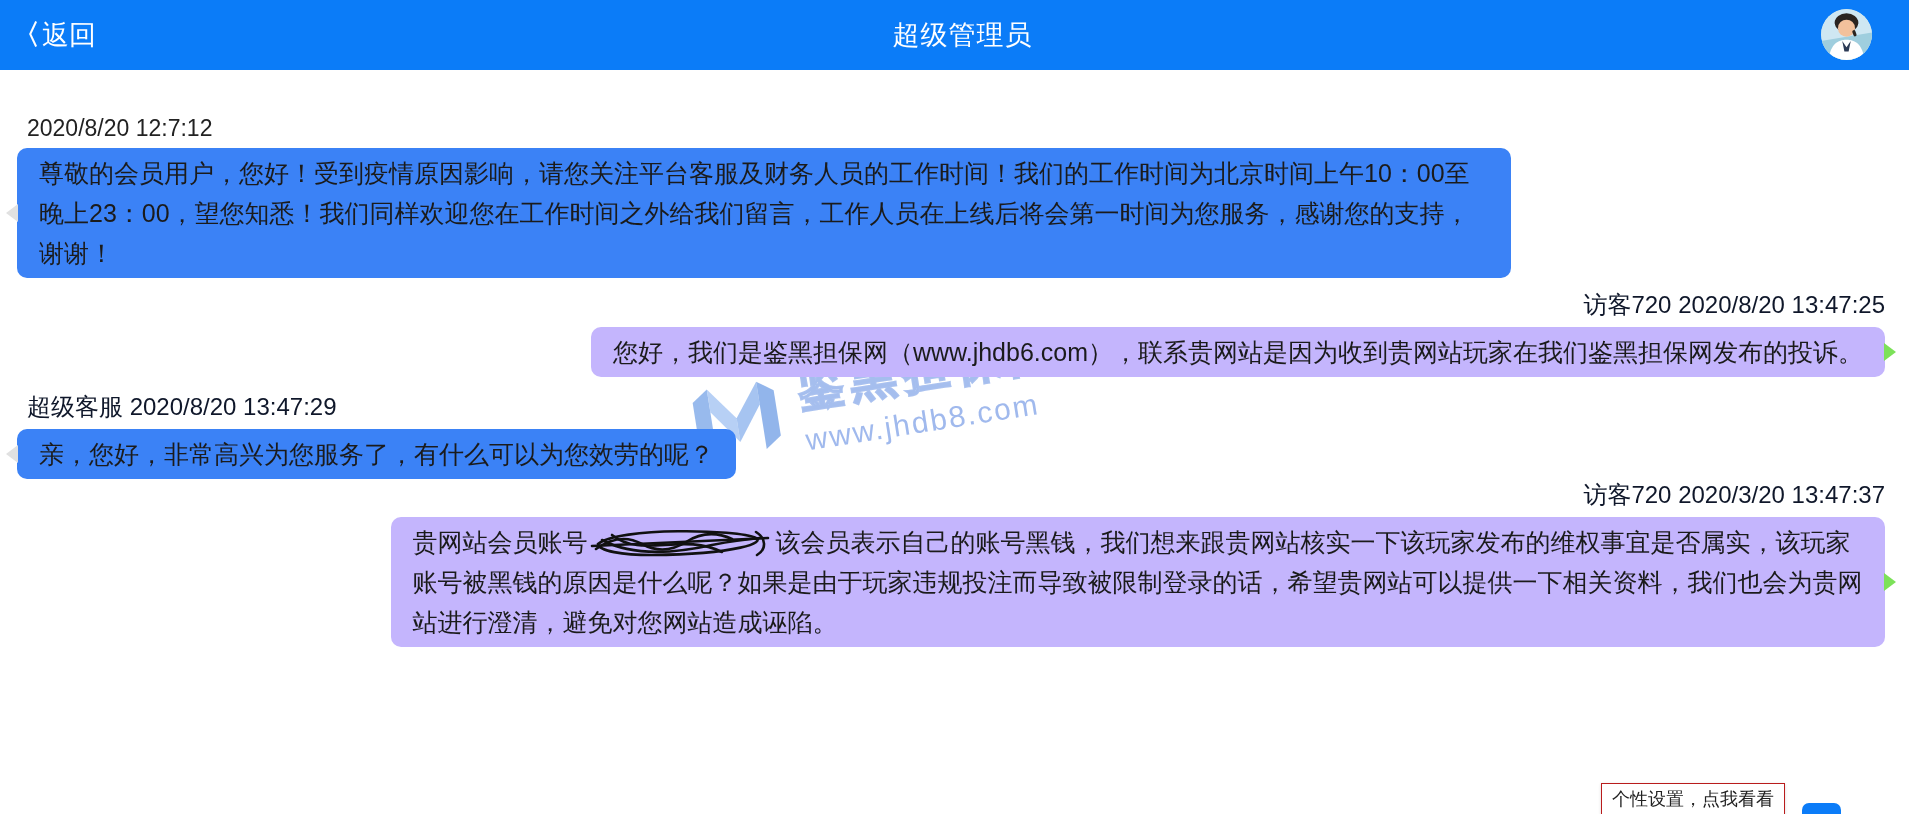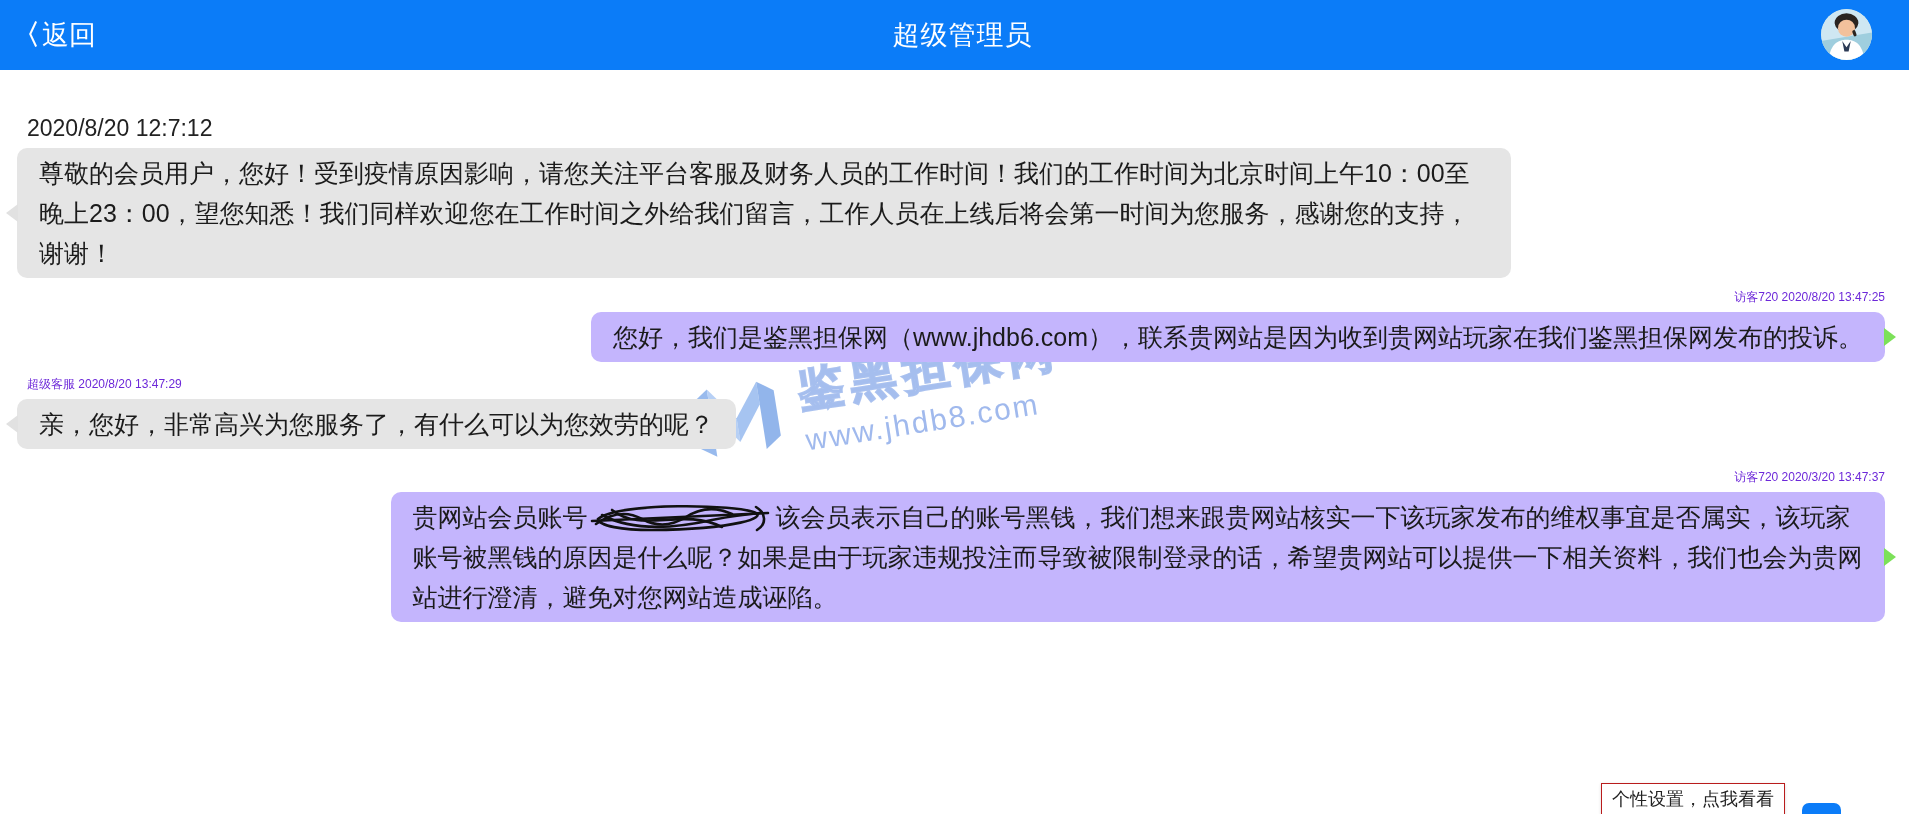--- a/index.html
+++ b/index.html
@@ -30,43 +30,43 @@
   
   .chat {
     position: relative; z-index: 2;
     margin: 0 24px 0 17px; width: 1868px;
     display: flex; flex-direction: column; align-items: flex-start;
   }
   .time-row { margin: 45px 0 6px 10px; font-size: 23px; color: #222; }
   .msg { display: flex; flex-direction: column; max-width: 80%; }
   .msg.agent   { align-self: flex-start; align-items: flex-start; }
   .msg.visitor { align-self: flex-end;  align-items: flex-end; }
-  .meta { font-size: 12px; color: #6d28d9; margin-bottom: 6px; white-space: nowrap; }
+  .meta { font-size: 24px; color: #0f172a; margin-bottom: 6px; white-space: nowrap; }
   .msg.agent .meta { margin-left: 10px; }
   .bubble {
     position: relative; font-size: 25px; line-height: 40px;
     padding: 5px 22px; border-radius: 10px; word-break: break-all;
   }
-  .agent .bubble { background: #e5e5e5; }
+  .agent .bubble { background: #3b82f6; }
   .agent .bubble::before {
     content: ""; position: absolute; left: -11px; top: 50%;
     transform: translateY(-50%); width: 0; height: 0;
     border-style: solid; border-width: 9px 12px 9px 0;
     border-color: transparent #e1e1e1 transparent transparent;
   }
   .visitor .bubble { background: #c4b5fd; }
   .visitor .bubble::after {
     content: ""; position: absolute; right: -11px; top: 50%;
     transform: translateY(-50%); width: 0; height: 0;
     border-style: solid; border-width: 9px 0 9px 12px;
     border-color: transparent transparent transparent #7ce159;
   }
   .m1 { margin-bottom: 11px; }
   .m2 { margin-bottom: 14px; }
-  .m3 { margin-bottom: 20px; }
+  .m3 { }
   .m4 { margin-bottom: 12px; }
   .scribble { display: inline-block; vertical-align: -6px; margin: 0 6px 0 2px; }
   
   .watermark {
     position: absolute; left: 690px; top: 348px; z-index: 1;
     display: flex; align-items: center; gap: 20px;
     transform: rotate(-9deg); pointer-events: none;
   }
   .wm-text { display: flex; flex-direction: column; }
   .wm-brand {

